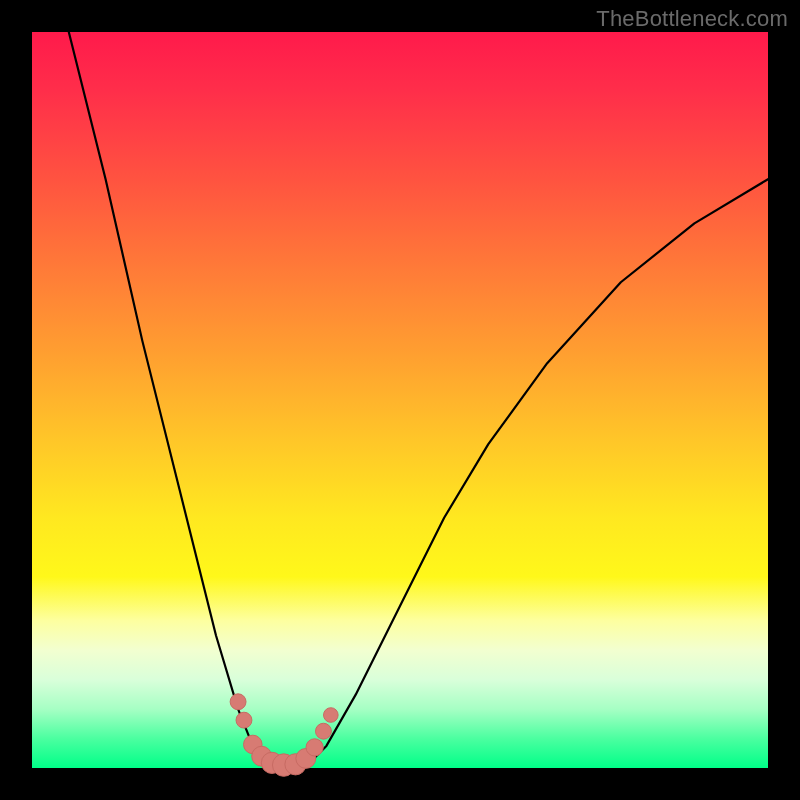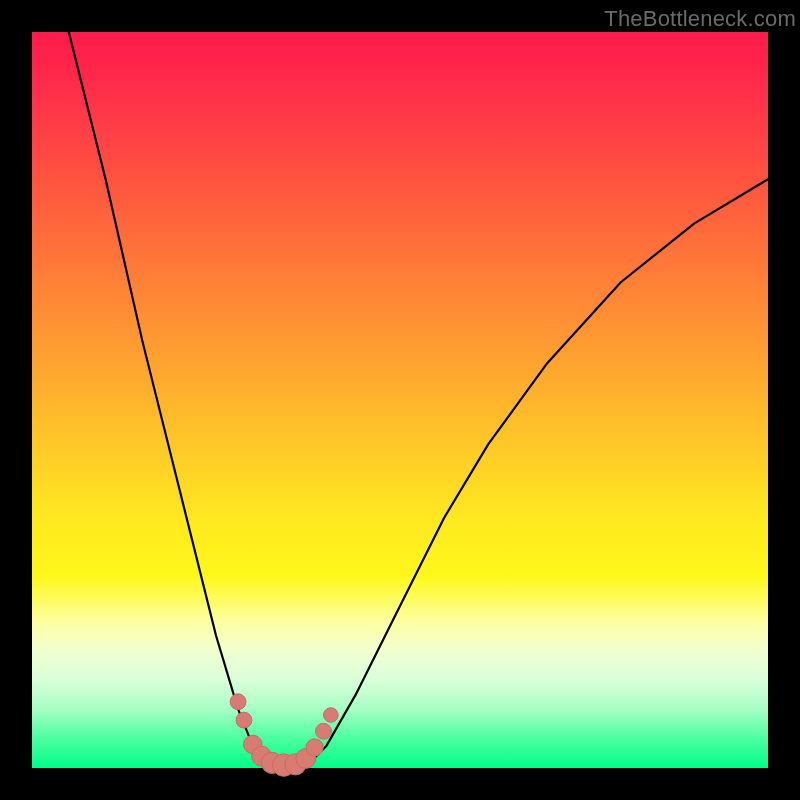--- a/index.html
+++ b/index.html
@@ -38,21 +38,21 @@
       #f2ffd0 84%,
       #d9ffda 88%,
       #a6ffc4 92%,
       #4bffa0 96%,
       #00ff88 100%
     );
   }
   .watermark {
     position: absolute;
     top: 6px;
-    right: 4px;
+    right: 12px;
     color: #6a6a6a;
     font-size: 22px;
     font-weight: 400;
     letter-spacing: 0.2px;
     user-select: none;
   }
   svg.curves {
     position: absolute;
     left: 0;
     top: 0;

